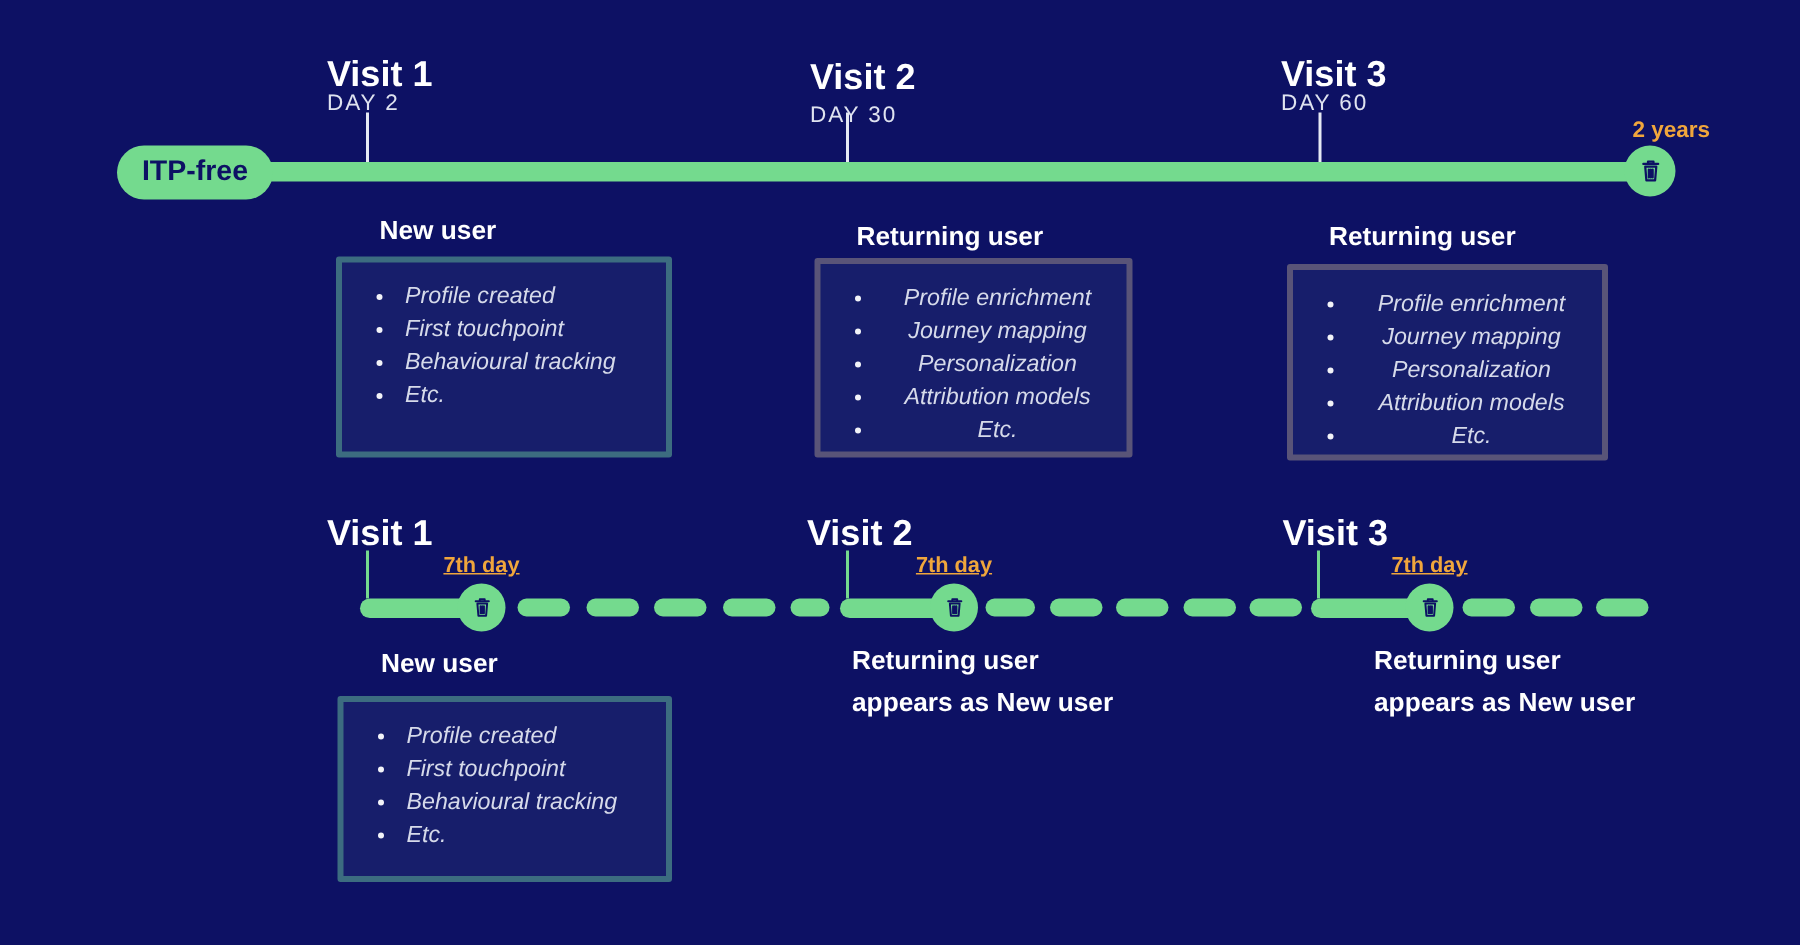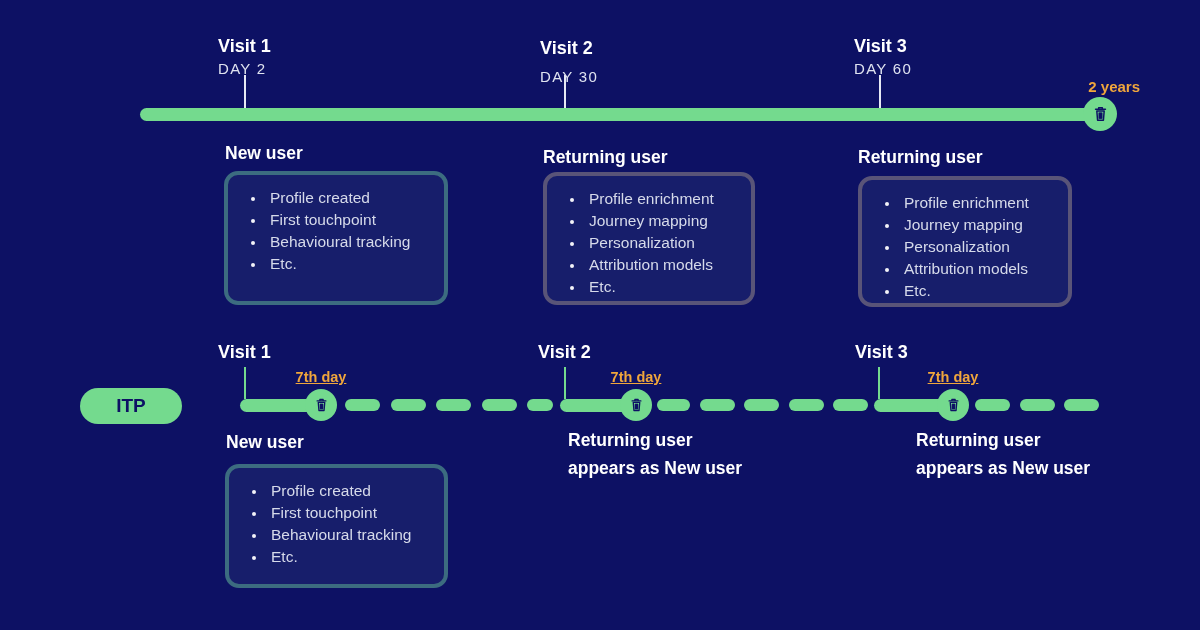--- a/index.html
+++ b/index.html
@@ -59,63 +59,64 @@
   .tick.white{background:#e6e9f4;}
   .tick.green{background:var(--green);}
   .tick.t1{left:244px;top:75px;height:33px;}
   .tick.t2{left:564px;top:75px;height:33px;}
   .tick.t3{left:879px;top:75px;height:33px;}
   .tick.b1{left:244px;top:367px;height:32px;}
   .tick.b2{left:564px;top:367px;height:32px;}
   .tick.b3{left:878px;top:367px;height:32px;}
 
   
-  .visit-label{position:absolute;color:var(--text_primary);font-weight:700;font-size:18px;}
+  .visit-label{position:absolute;color:var(--text_primary);font-weight:700;font-size:24px;}
   .day-label{position:absolute;color:var(--text_secondary);font-size:15px;letter-spacing:1.3px;}
   .vl-1{left:218px;top:36px;} .dl-1{left:218px;top:60px;}
   .vl-2{left:540px;top:38px;} .dl-2{left:540px;top:68px;}
   .vl-3{left:854px;top:36px;} .dl-3{left:854px;top:60px;}
   .vl-b1{left:218px;top:342px;}
   .vl-b2{left:538px;top:342px;}
   .vl-b3{left:855px;top:342px;}
 
   .years-label{
     position:absolute;left:1060px;top:78px;width:80px;text-align:right;
     color:var(--orange);font-weight:700;font-size:15px;
   }
   .seventh{
     position:absolute;top:369px;width:96px;text-align:center;
     color:var(--orange);font-weight:700;font-size:14.5px;text-decoration:underline;
   }
   .sv1{left:273px;} .sv2{left:588px;} .sv3{left:905px;}
 
-  .user-heading{position:absolute;color:var(--text_primary);font-weight:700;font-size:17.5px;}
+  .user-heading{position:absolute;color:var(--text_primary);font-weight:700;font-size:17.5px;margin-left:28px;}
   .uh-1{left:225px;top:143px;}
   .uh-2{left:543px;top:147px;}
   .uh-3{left:858px;top:147px;}
   .uh-b1{left:226px;top:432px;}
 
   .two-line{
     position:absolute;color:var(--text_primary);font-weight:700;font-size:17.5px;
     line-height:28px;
   }
   .tl-2{left:568px;top:426px;}
   .tl-3{left:916px;top:426px;}
 
   
   .info-box{
     position:absolute;
     background:var(--box_fill);
     border:4px solid var(--box_border_teal);
-    border-radius:14px;
+    border-radius:2px;
     padding:12px 10px 22px 12px;
     color:var(--list_text);
     font-size:15.5px;
-  }
-  .info-box.purple{border-color:var(--box_border_purple);}
+    font-style:italic;
+  }
+  .info-box.purple{border-color:var(--box_border_purple);text-align:center;}
   .info-box ul{list-style:disc;padding-left:26px;}
   .info-box li{line-height:22px;padding-left:4px;}
   .info-box li::marker{color:#f2f3f8;font-size:13px;}
   .box-1{left:224px;top:171px;width:224px;height:134px;}
   .box-2{left:543px;top:172px;width:212px;height:133px;}
   .box-3{left:858px;top:176px;width:214px;height:131px;}
   .box-b1{left:225px;top:464px;width:223px;height:124px;}
 
   
   .seg{
@@ -135,20 +136,23 @@
   .run2{left:657px;width:211px;}
   .run2 .dash:first-child{width:33px;}
   .run3{left:975px;width:124px;}
 </style>
 </head>
 <body>
 
 <div class="stage">
 
   <div class="bar-top"></div>
+  <div class="pill itp-free">
+    <span>ITP-free</span>
+  </div>
 
   <div class="years-label">2 years</div>
   <div class="node top-end">
     <span>
       <svg width="17" height="18" viewBox="0 0 24 24" fill="none" stroke="#0d1164" stroke-width="2.1" stroke-linecap="round" stroke-linejoin="round">
         <path d="M9.4 4.6 V3.2 h5.2 v1.4"></path>
           <path d="M5 5.4 h14"></path>
         <path d="M6.8 7.8 h10.4 l-1.1 13 h-8.2 z"></path>
         <path d="M10.2 10.6 v7.4 M12 10.6 v7.4 M13.8 10.6 v7.4"></path>
       </svg>
@@ -191,23 +195,20 @@
   <div class="info-box purple box-3">
     <ul>
       <li>Profile enrichment</li>
       <li>Journey mapping</li>
       <li>Personalization</li>
       <li>Attribution models</li>
       <li>Etc.</li>
     </ul>
   </div>
 
-  <div class="pill itp">
-    <span>ITP</span>
-  </div>
 
   <div class="visit-label vl-b1">Visit 1</div>
   <div class="visit-label vl-b2">Visit 2</div>
   <div class="visit-label vl-b3">Visit 3</div>
 
   <div class="tick green b1"></div>
   <div class="tick green b2"></div>
   <div class="tick green b3"></div>
 
   <div class="seventh sv1">7th day</div>

